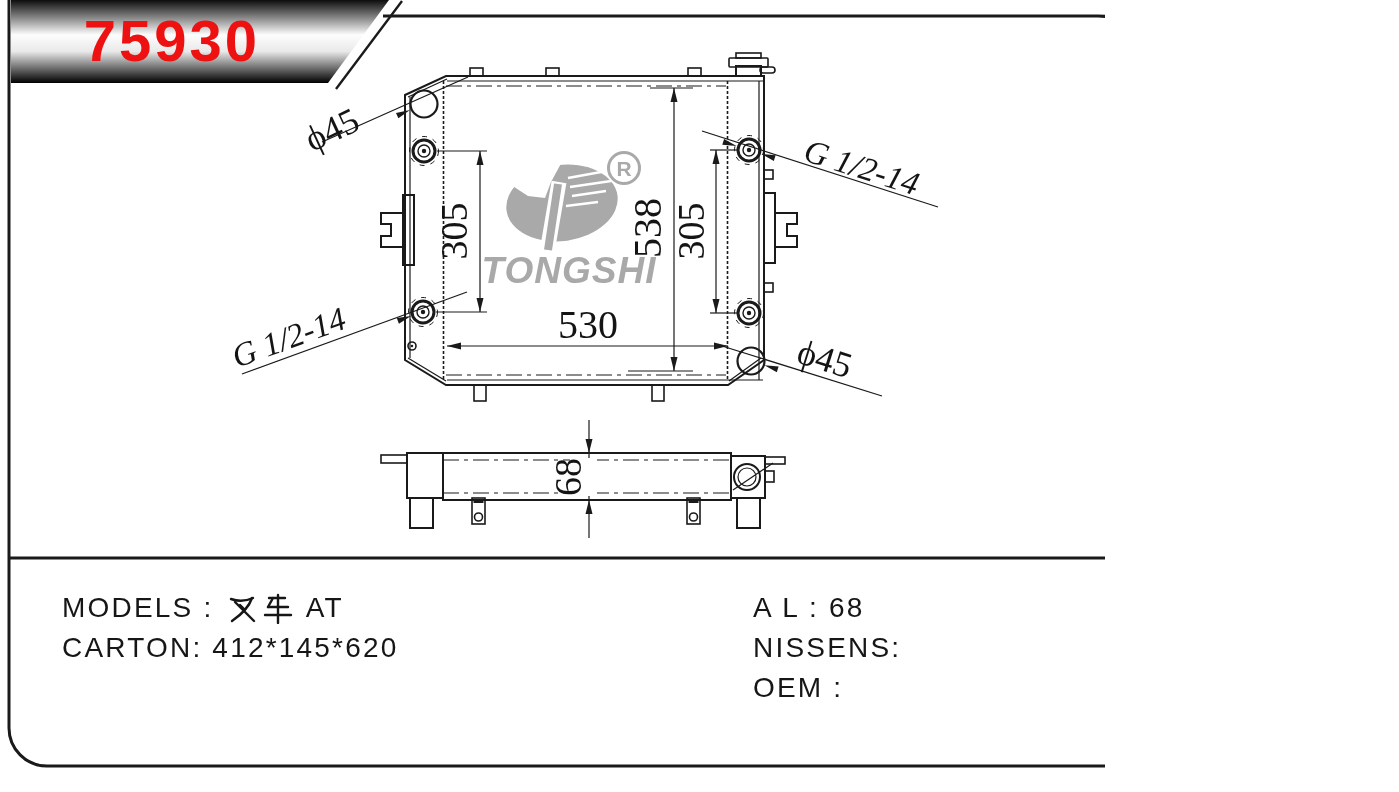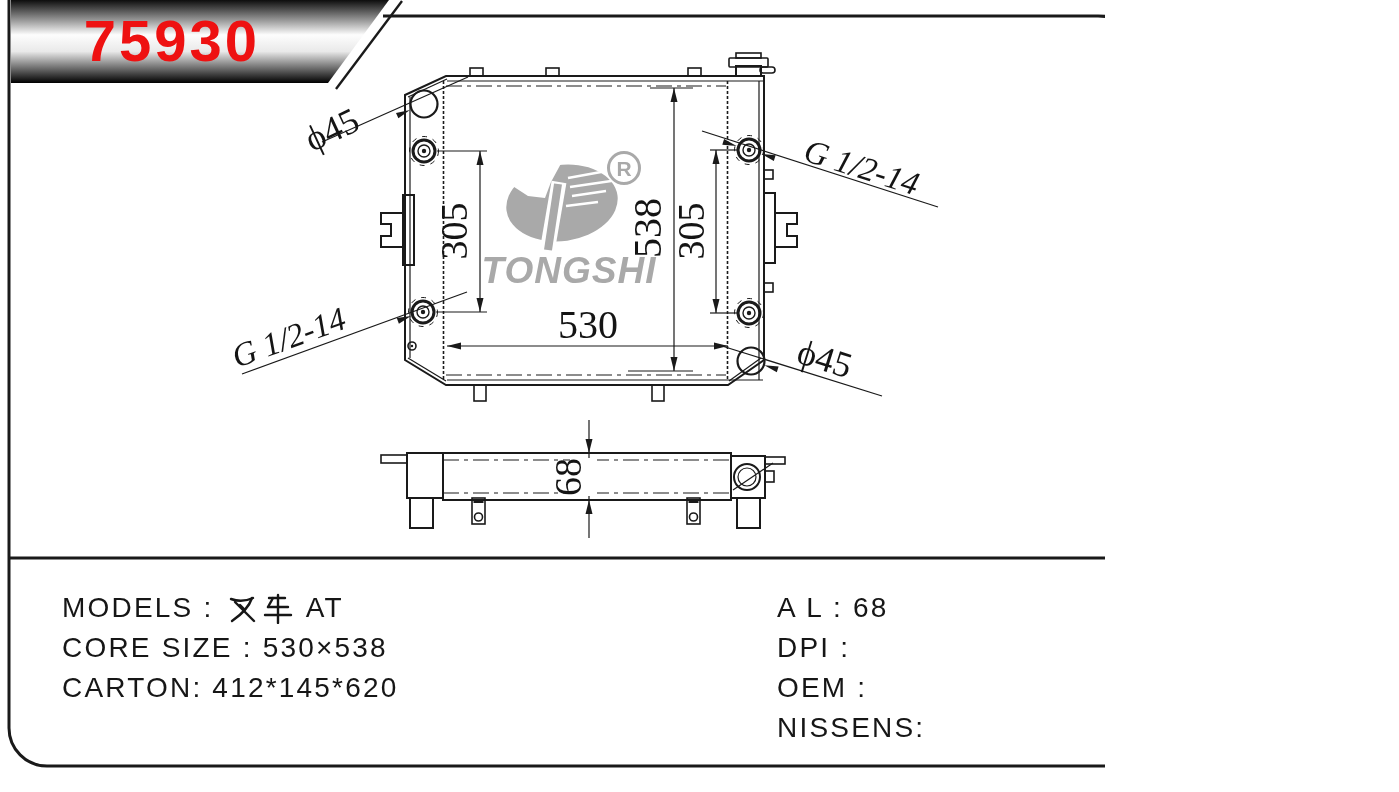--- a/index.html
+++ b/index.html
@@ -15,21 +15,21 @@
   .dim-num{font-family:"Liberation Serif","DejaVu Serif",serif;font-size:40px;fill:#141414;}
   .dim-num-s{font-family:"Liberation Serif","DejaVu Serif",serif;font-size:38px;fill:#141414;}
   .lead-txt{font-family:"Liberation Serif","DejaVu Serif",serif;font-style:italic;font-size:33px;fill:#141414;}
   .lead-txt-b{font-family:"Liberation Serif","DejaVu Serif",serif;font-size:36px;fill:#141414;}
   .banner-num{font-family:"Liberation Sans",sans-serif;font-weight:bold;font-size:58px;
               fill:#ee1111;letter-spacing:3px;}
   .logo-text{font-family:"Liberation Sans",sans-serif;font-weight:bold;font-style:italic;
              font-size:37px;fill:#a9a9a9;letter-spacing:1px;}
   .logo-r{font-family:"Liberation Sans",sans-serif;font-weight:bold;font-size:21px;fill:#a9a9a9;}
   .specs-col{position:absolute;top:588px;color:#161616;}
-  .specs-left{left:62px;} .specs-right{left:753px;margin-left:24px;}
+  .specs-left{left:62px;} .specs-right{left:753px;}
   .spec-row{font-size:28px;letter-spacing:2.2px;white-space:pre;height:40px;
             display:flex;align-items:center;font-weight:500;}
   .cjk-svg{display:inline-block;margin:0 4px;}
 </style>
 </head>
 <body>
 
 <div class="stage">
 
 <svg width="1399" height="792" viewBox="0 0 1399 792">
@@ -225,24 +225,22 @@
         <path d="M8,10 Q17,19 27,29"></path>
         <path d="M13,13 L17,17"></path>
         <path d="M42,6 L58,6"></path>
         <path d="M46,6 L41,15"></path>
         <path d="M41,15 L61,15"></path>
         <path d="M38,23 L64,23"></path>
         <path d="M51,3 L51,31"></path>
       </g>
     </svg><span> AT</span>
   </div>
-  <div class="spec-row">CORE SIZE : 530×538</div>
   <div class="spec-row">CARTON: 412*145*620</div>
 </div>
 
 <div class="specs-col specs-right">
   <div class="spec-row">A L : 68</div>
-  <div class="spec-row">DPI :</div>
+  <div class="spec-row">NISSENS:</div>
   <div class="spec-row">OEM :</div>
-  <div class="spec-row">NISSENS:</div>
 </div>
 
 </div>
 
 </body></html>

